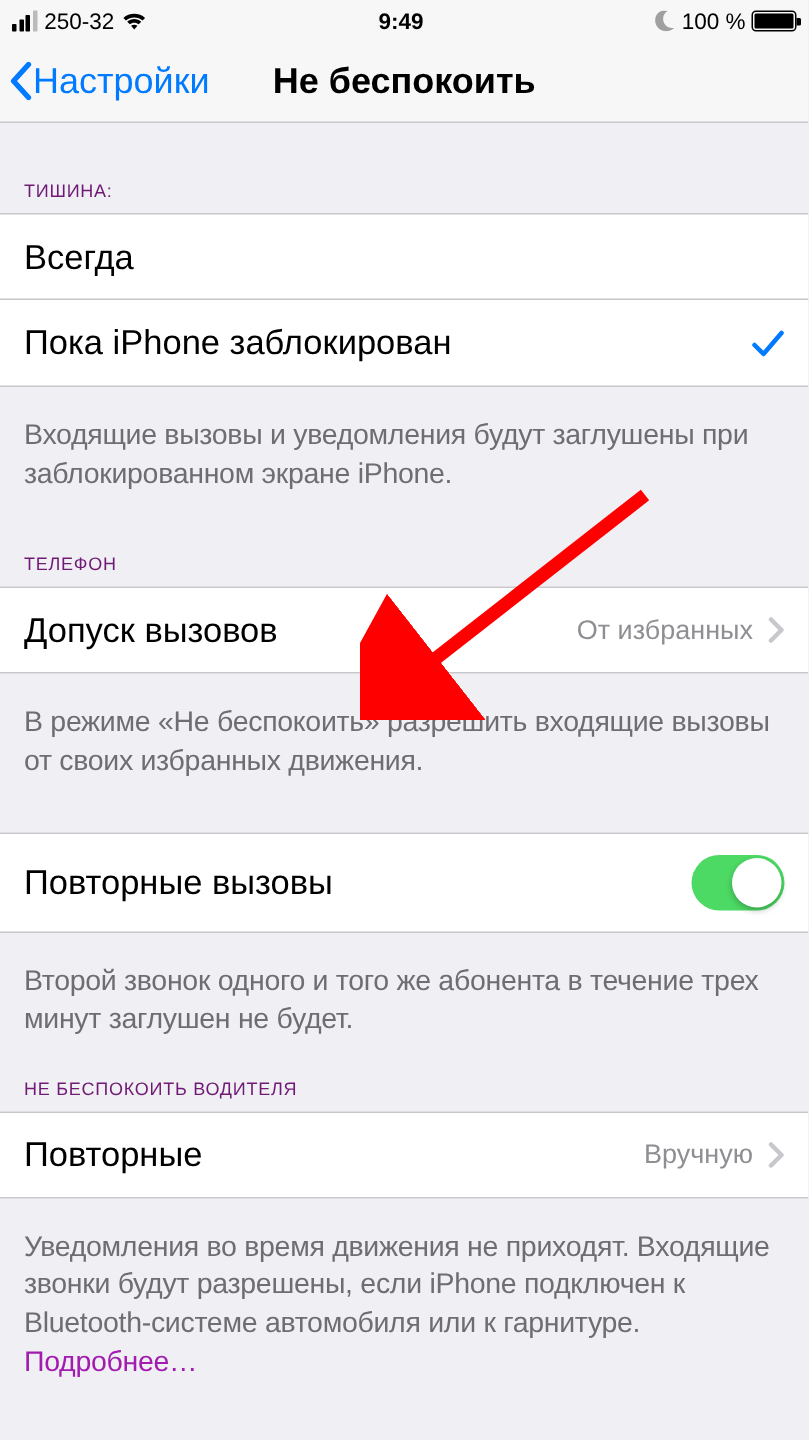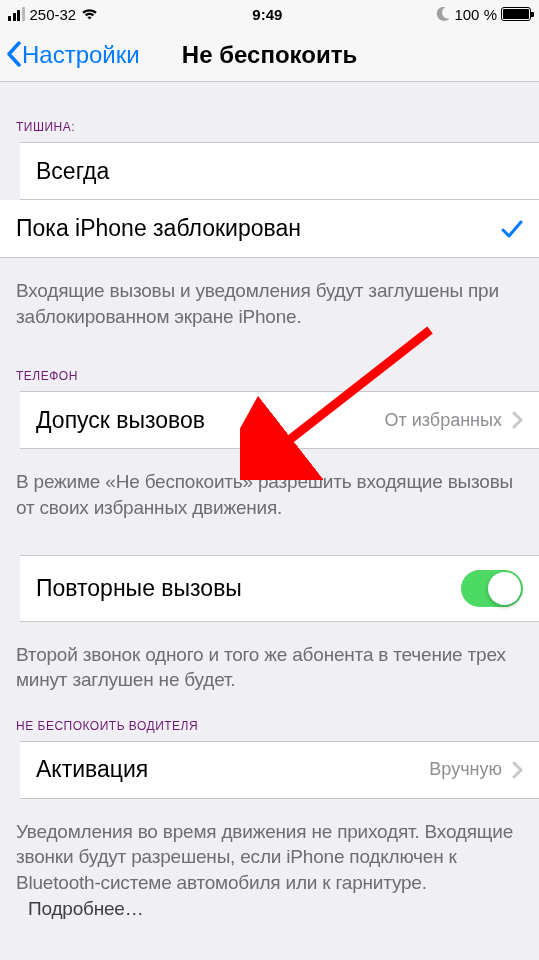--- a/index.html
+++ b/index.html
@@ -54,21 +54,21 @@
     .cell {
       background: #fff;
       min-height: 58px;
       padding: 14px 16px;
       display: flex;
       align-items: center;
       justify-content: space-between;
       font-size: 23px;
       border-bottom: 0.5px solid #c8c7cc;
     }
-    .cell.first-in-group { border-top: 0.5px solid #c8c7cc; margin-left: 20px; }
+    .cell.first-in-group { border-top: 0.5px solid #c8c7cc; }
     .cell-label { color: #000; }
     .cell-detail { color: #8e8e93; font-size: 18px; }
     .cell-right { display: flex; align-items: center; gap: 10px; }
     .checkmark { width: 22px; height: 22px; }
     .chevron-right { width: 11px; height: 18px; }
     .footer-text { font-size: 19px; color: #6d6d72; padding: 20px 16px 16px; line-height: 1.35; letter-spacing: -0.2px; }
     .toggle {
       width: 62px; height: 37px;
       border-radius: 20px;
       position: relative;
@@ -77,21 +77,21 @@
     .toggle.on { background: #4cd964; }
     .toggle-knob {
       width: 33px; height: 33px;
       background: #fff;
       border-radius: 50%;
       position: absolute;
       top: 2px;
       box-shadow: 0 2px 4px rgba(0,0,0,0.25);
     }
     .toggle.on .toggle-knob { right: 2px; }
-    .link { color: #404040; margin-left: 12px; }
+    .link { color: #a21caf; }
     .annotation-arrow {
       position: absolute;
       pointer-events: none;
       z-index: 100;
     }
   </style>
 </head>
 <body>
 
 <div class="status-bar">
@@ -163,21 +163,21 @@
   <span class="toggle on">
     <span class="toggle-knob"></span>
   </span>
 </div>
 
 <div class="footer-text">Второй звонок одного и того же абонента в течение трех минут заглушен не будет.</div>
 
 <div class="section-header" style="padding-top:10px">НЕ БЕСПОКОИТЬ ВОДИТЕЛЯ</div>
 
 <div class="cell first-in-group">
-  <span class="cell-label">Активация</span>
+  <span class="cell-label">Повторные</span>
   <div class="cell-right">
     <span class="cell-detail">Вручную</span>
     <svg class="chevron-right" viewBox="0 0 11 18">
       <polyline points="2,2 9,9 2,16" fill="none" stroke="#c7c7cc" stroke-width="3" stroke-linecap="round" stroke-linejoin="round"></polyline>
     </svg>
   </div>
 </div>
 
 <div class="footer-text">
   <span>Уведомления во время движения не приходят. Входящие звонки будут разрешены, если iPhone подключен к Bluetooth-системе автомобиля или к гарнитуре. </span><span class="link">Подробнее…</span>

